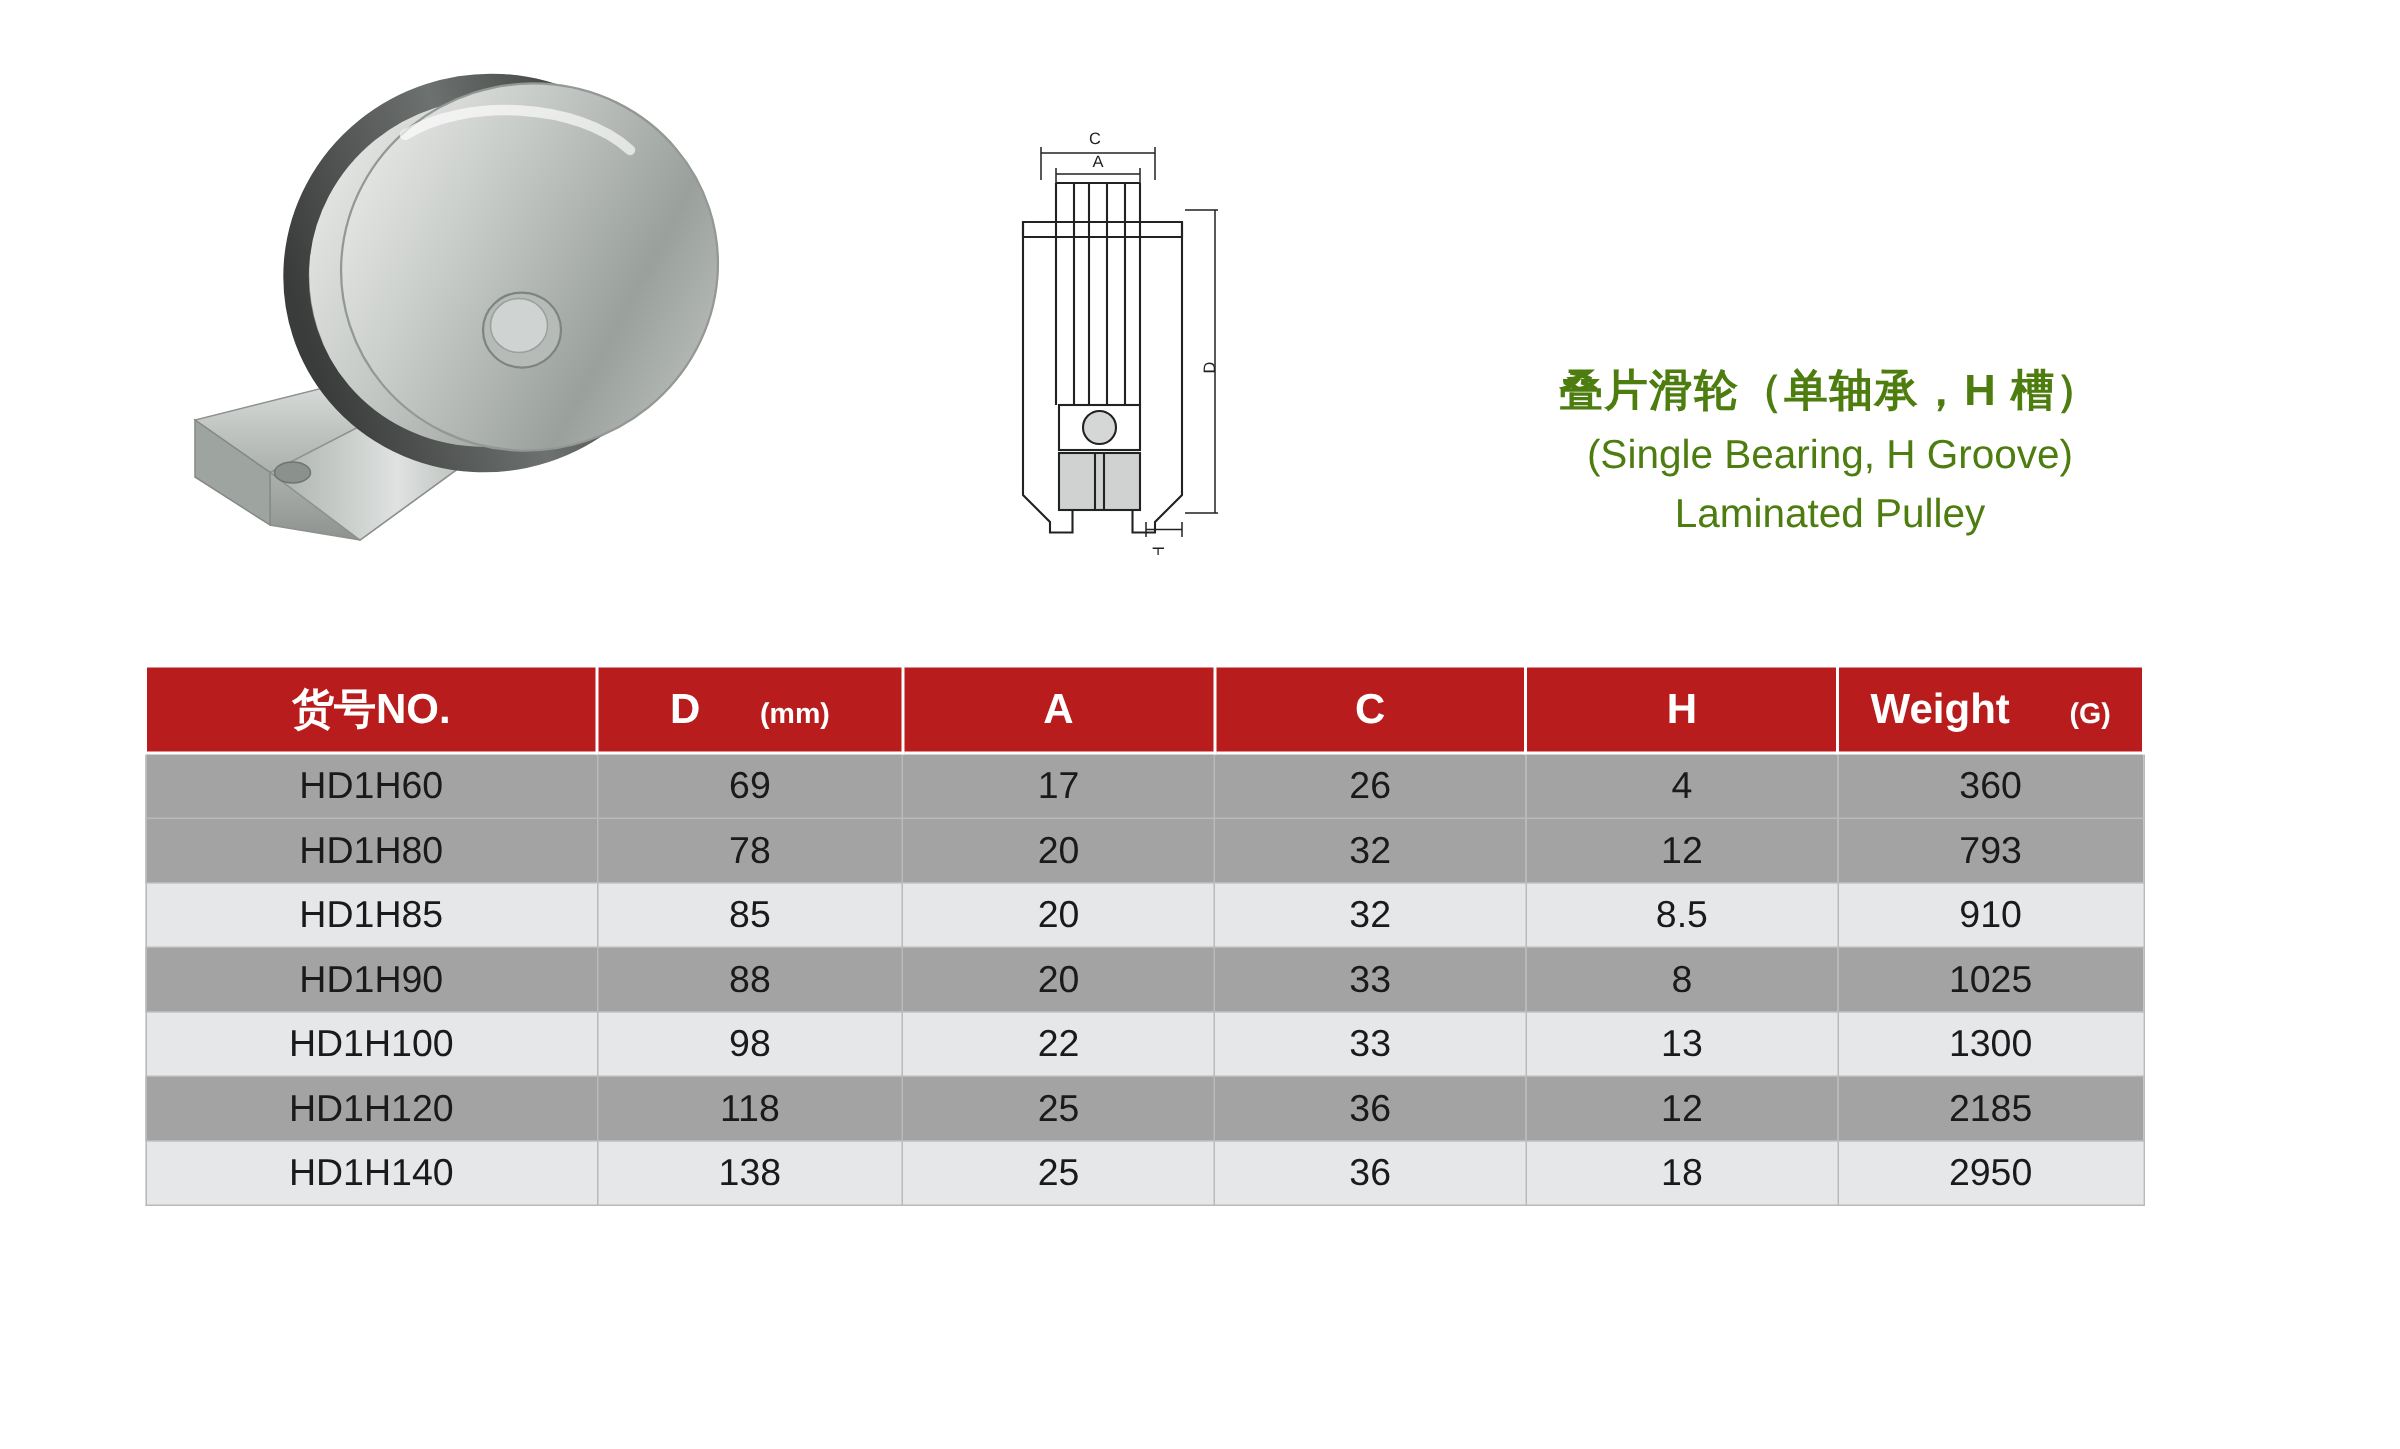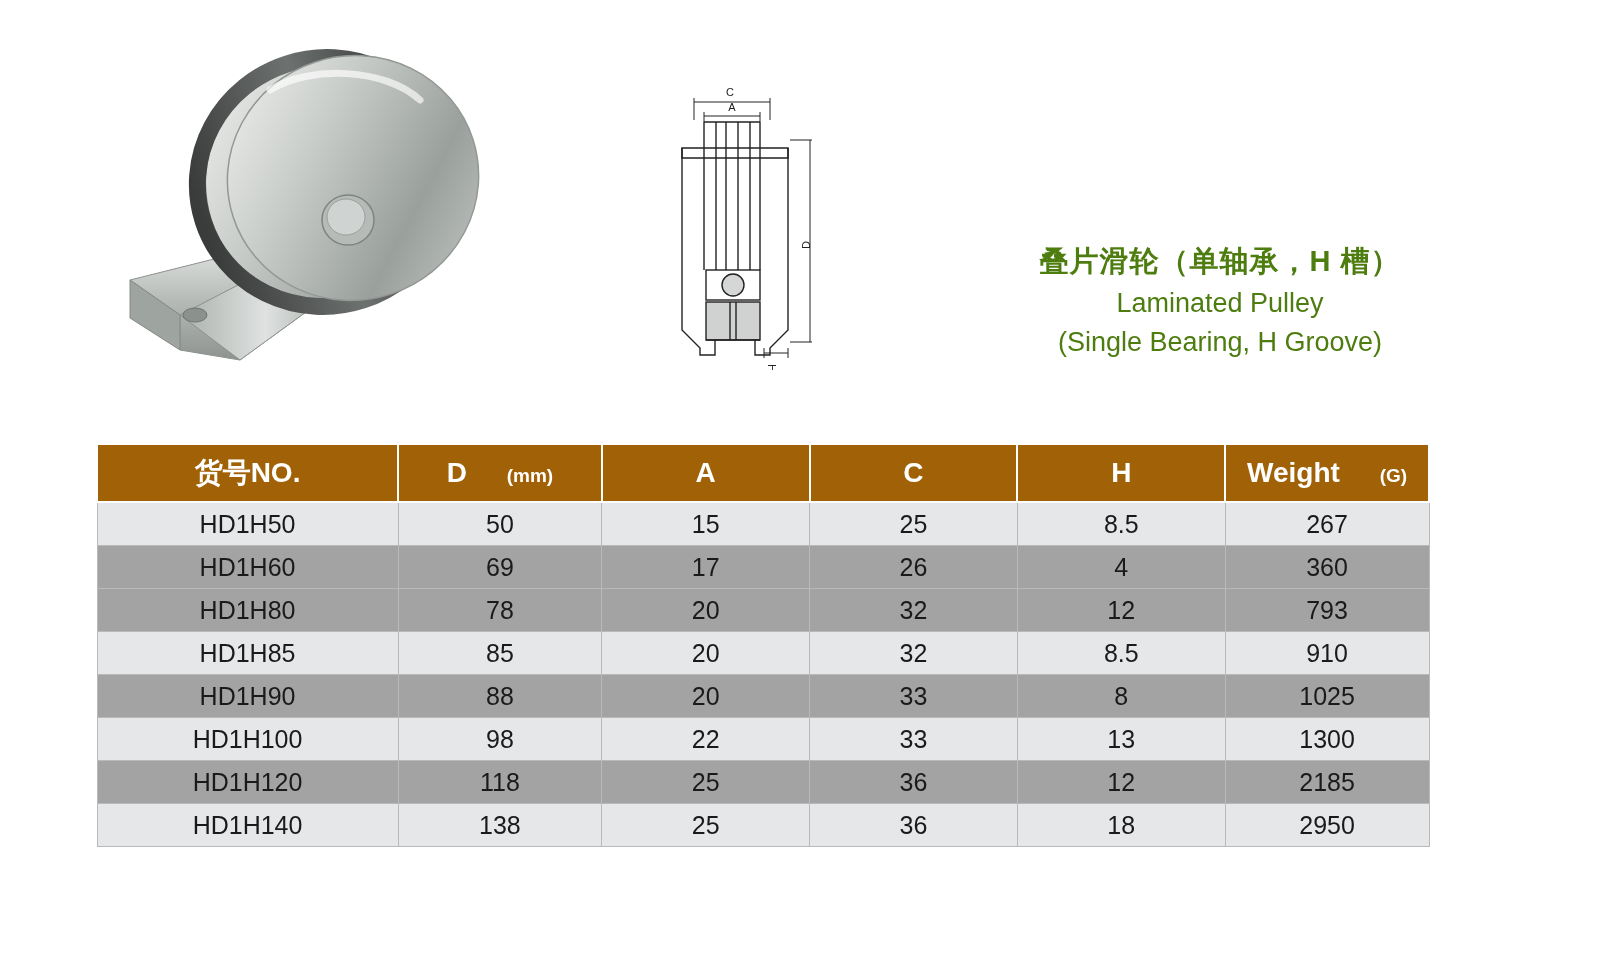--- a/index.html
+++ b/index.html
@@ -71,21 +71,21 @@
     border-collapse: collapse;
     width: 100%;
     table-layout: fixed;
   }
   table.spec th, table.spec td {
     border: 2px solid #ffffff;
     text-align: center;
     font-weight: normal;
   }
   table.spec thead th {
-    background: #a16207;
+    background: #b91c1c;
     color: #ffffff;
     font-size: 28px;
     font-weight: bold;
     height: 56px;
     padding: 0;
     border: 2px solid #ffffff;
   }
   table.spec thead th .sub {
     font-size: 19px;
     font-weight: bold;
@@ -193,22 +193,22 @@
         <text x="70" y="16">C</text>
         <text x="72" y="31">A</text>
         <text x="150" y="165" transform="rotate(-90 150 165)">D</text>
         <text x="116" y="288" transform="rotate(-90 116 288)">H</text>
       </g>
     </svg>
   </div>
 
   <div class="title-block">
     <div class="title-cn">叠片滑轮（单轴承，H 槽）</div>
+    <div class="title-en">(Single Bearing, H Groove)</div>
     <div class="title-en">Laminated Pulley</div>
-    <div class="title-en">(Single Bearing, H Groove)</div>
   </div>
 
 </div>
 
 <div class="table-wrap">
   <table class="spec">
     <colgroup>
       <col class="c0">
         <col class="c1">
         <col class="c2">
@@ -220,28 +220,20 @@
       <tr>
         <th><span>货号NO.</span></th>
         <th><span>D</span> <span class="sub">(mm)</span></th>
         <th><span>A</span></th>
         <th><span>C</span></th>
         <th><span>H</span></th>
         <th><span>Weight</span> <span class="sub">(G)</span></th>
       </tr>
     </thead>
     <tbody id="spec-body">
-        <tr class="alt">
-          <td>HD1H50</td>
-          <td>50</td>
-          <td>15</td>
-          <td>25</td>
-          <td>8.5</td>
-          <td>267</td>
-        </tr>
         <tr>
           <td>HD1H60</td>
           <td>69</td>
           <td>17</td>
           <td>26</td>
           <td>4</td>
           <td>360</td>
         </tr>
         <tr>
           <td>HD1H80</td>

